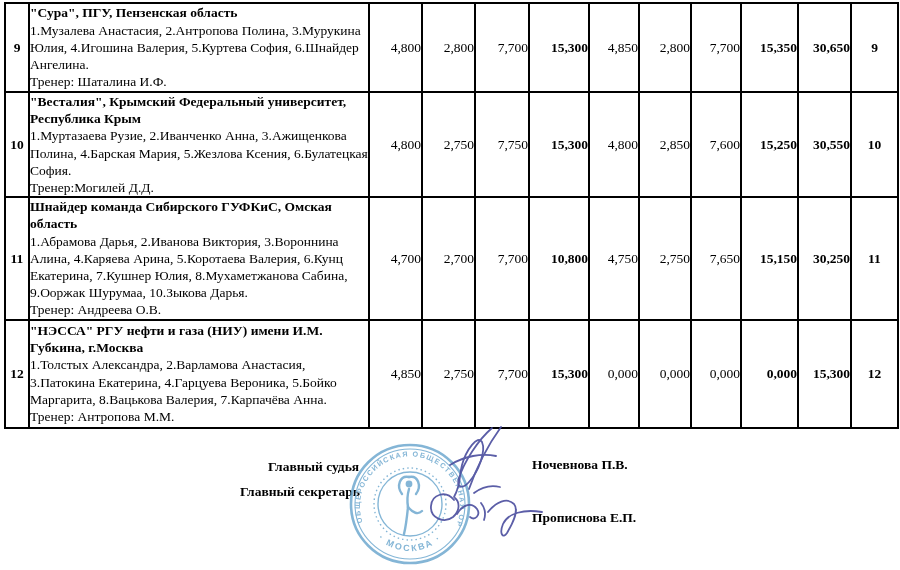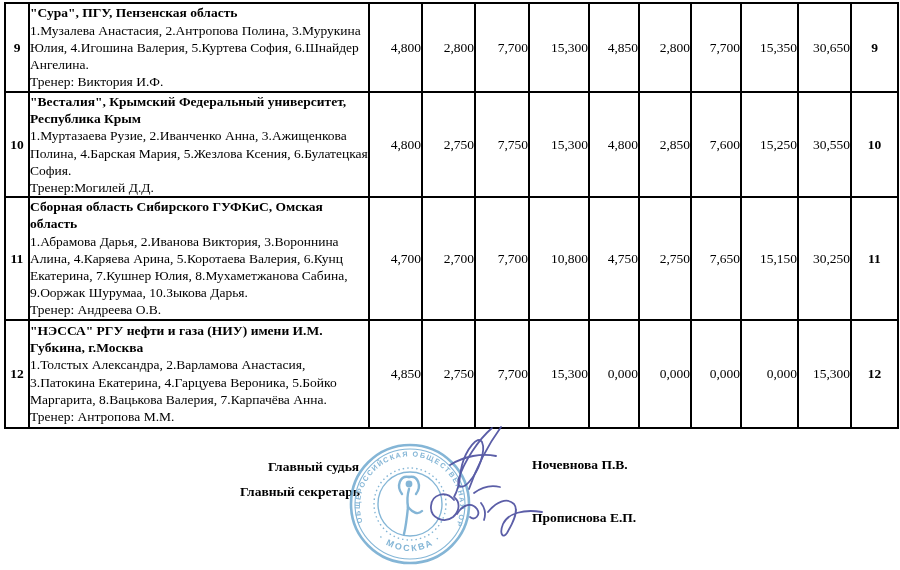--- a/index.html
+++ b/index.html
@@ -14,21 +14,21 @@
     border-collapse:collapse;table-layout:fixed;
   }
   table.results td{
     border:2px solid #000;
     font-size:13.5px;line-height:17.2px;
     vertical-align:middle;overflow:hidden;
     padding:0;
   }
   td.num,td.place{text-align:center;font-weight:bold;}
   td.score{text-align:right;}
-  td.score.b{font-weight:normal;}
+  td.score.b{font-weight:bold;}
   td.team{vertical-align:top;padding:2px 3px 2px 5px;}
   .tname{font-weight:bold;}
   tbody tr:nth-child(1){height:89px}
   tbody tr:nth-child(2){height:104px}
   tbody tr:nth-child(3){height:121px}
   tbody tr:nth-child(4){height:108px}
   
   .lbl{
     position:absolute;font-weight:bold;font-size:13.5px;white-space:nowrap;
     font-family:"Liberation Serif","DejaVu Serif",serif;
@@ -56,21 +56,21 @@
       <col style="width:57px">
     <col style="width:53px">
       <col style="width:47px">
   </colgroup>
   <tbody>
       <tr>
         <td class="num">9</td>
         <td class="team">
           <div class="tname">"Сура", ПГУ, Пензенская область</div>
           <div>1.Музалева Анастасия, 2.Антропова Полина, 3.Мурукина Юлия, 4.Игошина Валерия, 5.Куртева София, 6.Шнайдер Ангелина.</div>
-          <div>Тренер: Виктория И.Ф.</div>
+          <div>Тренер: Шаталина И.Ф.</div>
         </td>
         <td class="score">4,800</td>
         <td class="score">2,800</td>
         <td class="score">7,700</td>
         <td class="score b">15,300</td>
         <td class="score">4,850</td>
         <td class="score">2,800</td>
         <td class="score">7,700</td>
         <td class="score b">15,350</td>
         <td class="score b">30,650</td>
@@ -90,21 +90,21 @@
         <td class="score">4,800</td>
         <td class="score">2,850</td>
         <td class="score">7,600</td>
         <td class="score b">15,250</td>
         <td class="score b">30,550</td>
         <td class="place">10</td>
       </tr>
       <tr>
         <td class="num">11</td>
         <td class="team">
-          <div class="tname">Сборная область Сибирского ГУФКиС, Омская область</div>
+          <div class="tname">Шнайдер команда Сибирского ГУФКиС, Омская область</div>
           <div>1.Абрамова Дарья, 2.Иванова Виктория, 3.Вороннина Алина, 4.Каряева Арина, 5.Коротаева Валерия, 6.Кунц Екатерина, 7.Кушнер Юлия, 8.Мухаметжанова Сабина, 9.Ооржак Шурумаа, 10.Зыкова Дарья.</div>
           <div>Тренер: Андреева О.В.</div>
         </td>
         <td class="score">4,700</td>
         <td class="score">2,700</td>
         <td class="score">7,700</td>
         <td class="score b">10,800</td>
         <td class="score">4,750</td>
         <td class="score">2,750</td>
         <td class="score">7,650</td>

